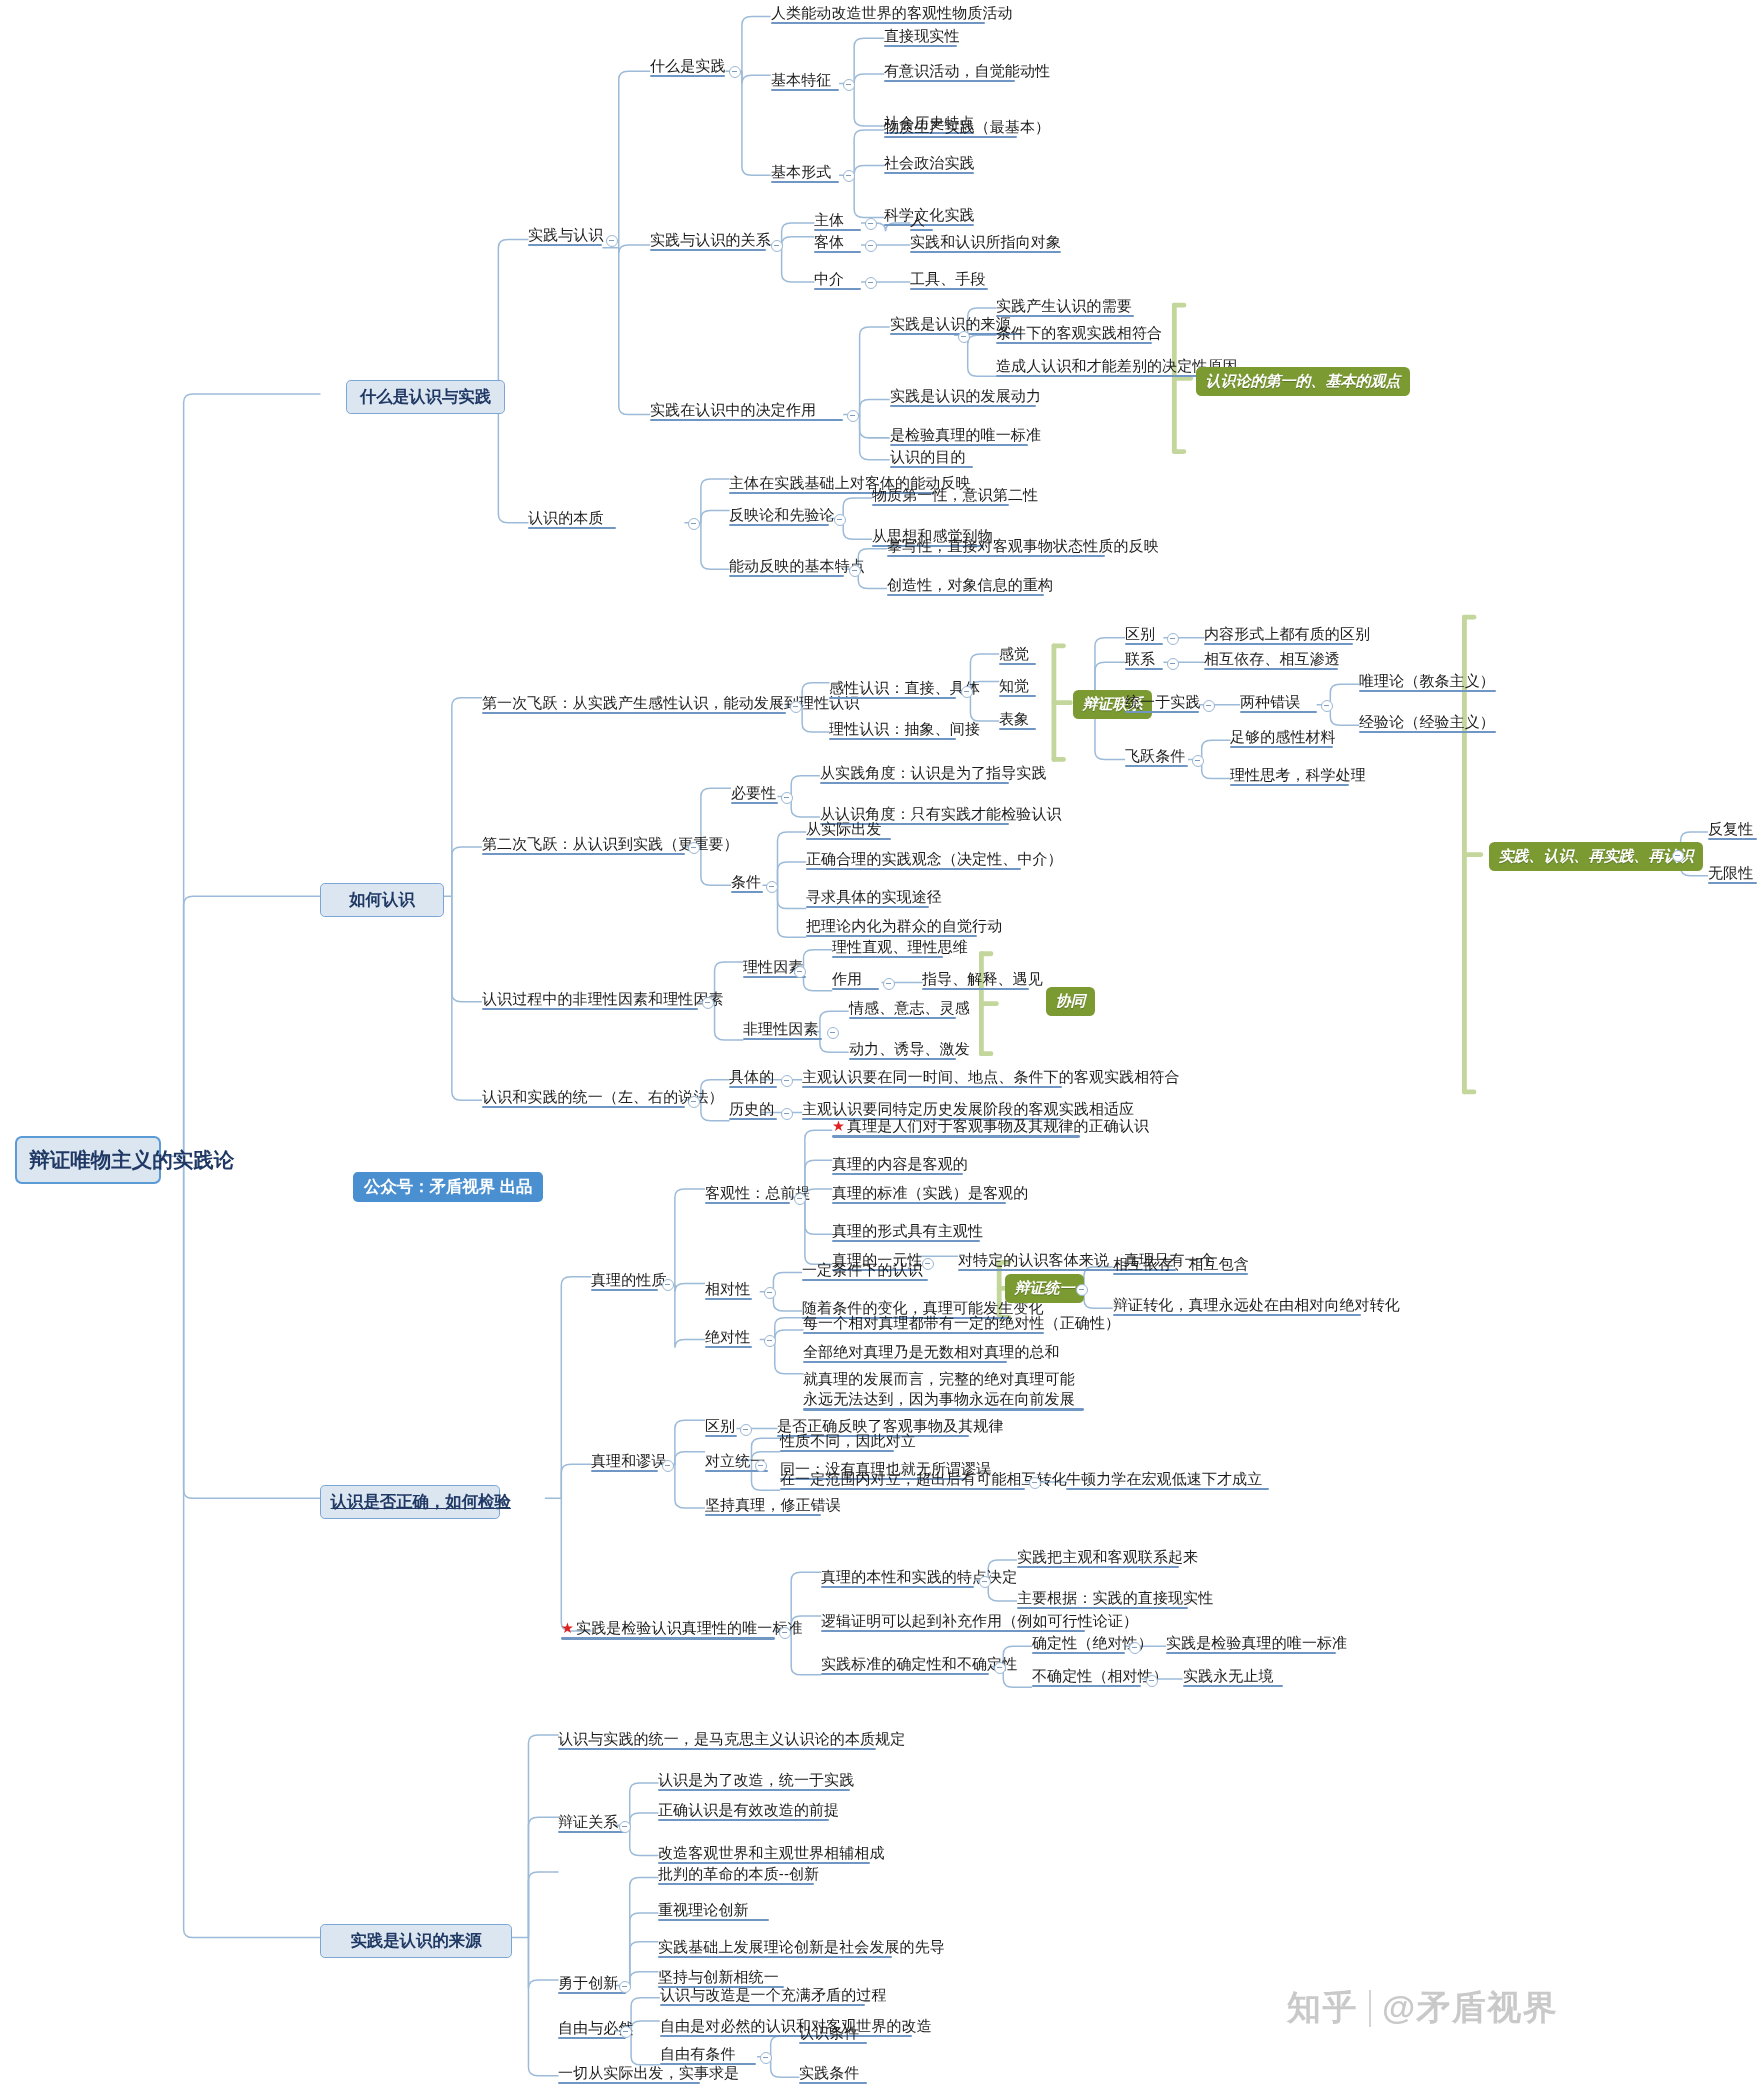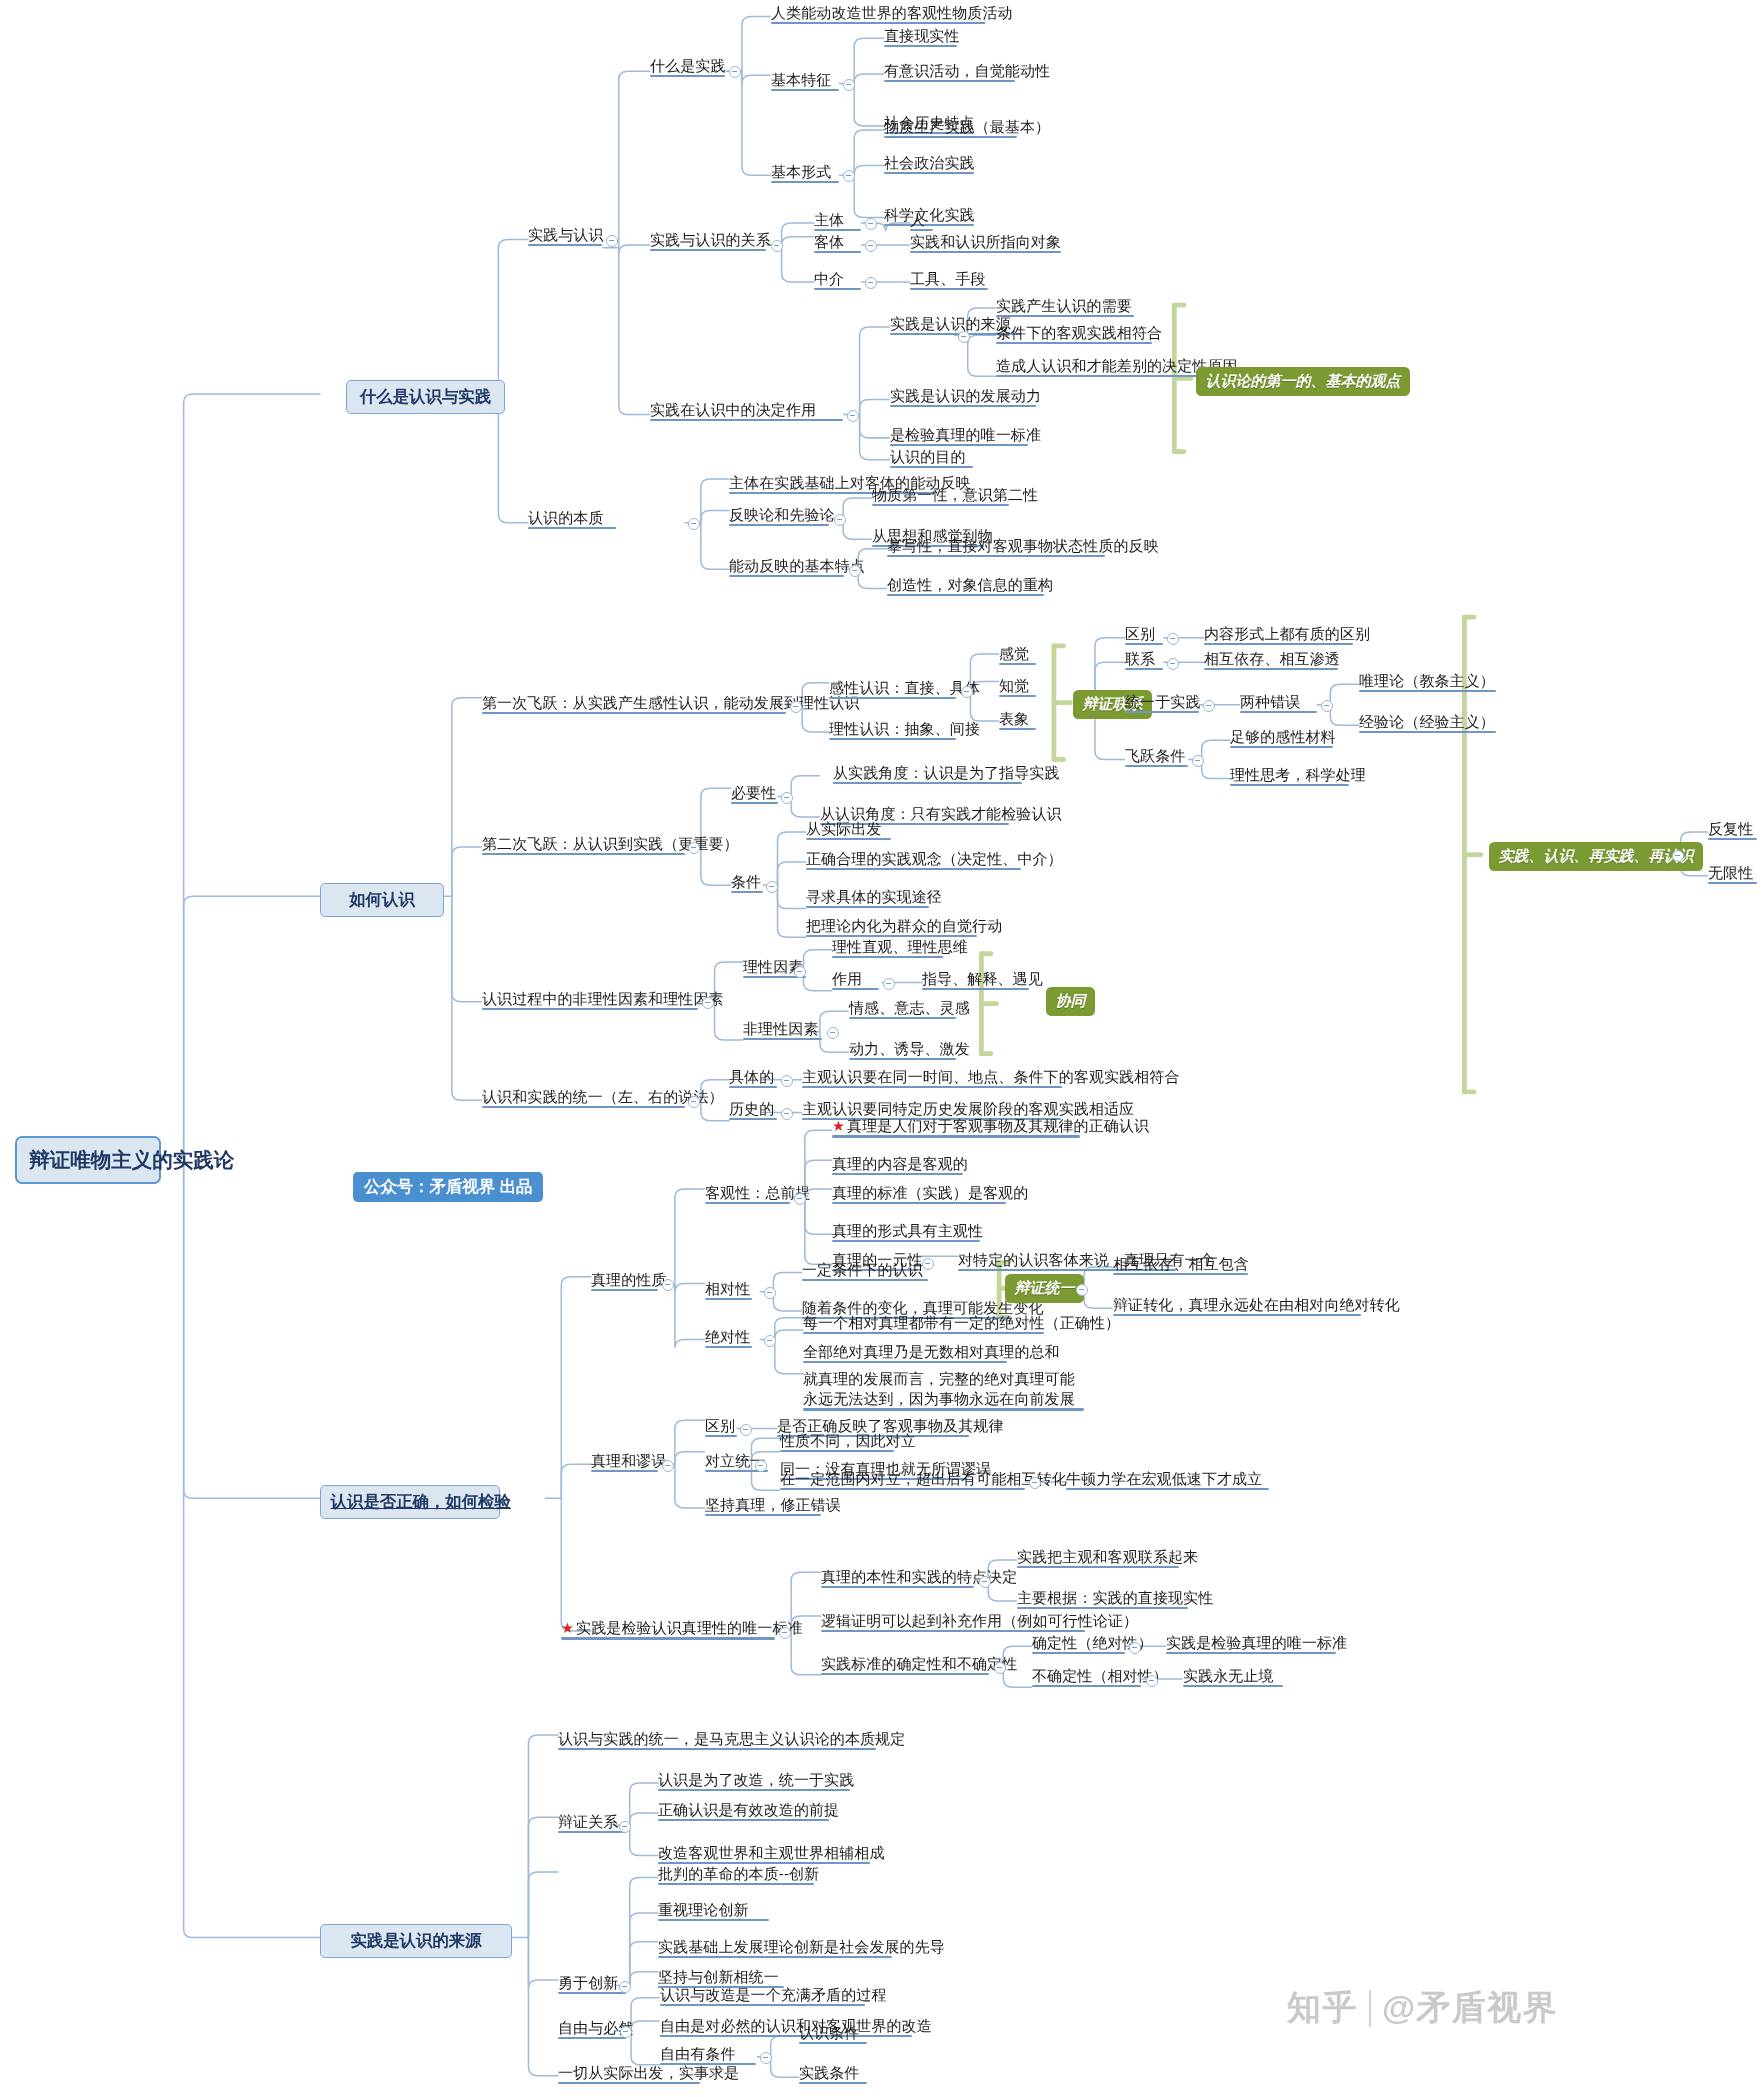--- a/index.html
+++ b/index.html
@@ -569,21 +569,21 @@
 
   <div class="node bar lvl3" style="left:482px;top:835px;width:203px;">
       <span class="txt">第二次飞跃：从认识到实践（更重要）</span>
     </div>
   <div class="tog" style="left:688px;top:842px;"></div>
 
   <div class="node bar lvl3" style="left:731px;top:784px;width:47px;">
       <span class="txt">必要性</span>
     </div>
   <div class="tog" style="left:781px;top:792px;"></div>
-  <div class="node bar lvl3" style="left:820px;top:764px;width:189px;margin-left:13px;">
+  <div class="node bar lvl3" style="left:820px;top:764px;width:189px;">
       <span class="txt">从实践角度：认识是为了指导实践</span>
     </div>
   <div class="node bar lvl3" style="left:820px;top:805px;width:189px;">
       <span class="txt">从认识角度：只有实践才能检验认识</span>
     </div>
 
   <div class="node bar lvl3" style="left:731px;top:873px;width:31.5px;">
       <span class="txt">条件</span>
     </div>
   <div class="tog" style="left:766px;top:881px;"></div>

